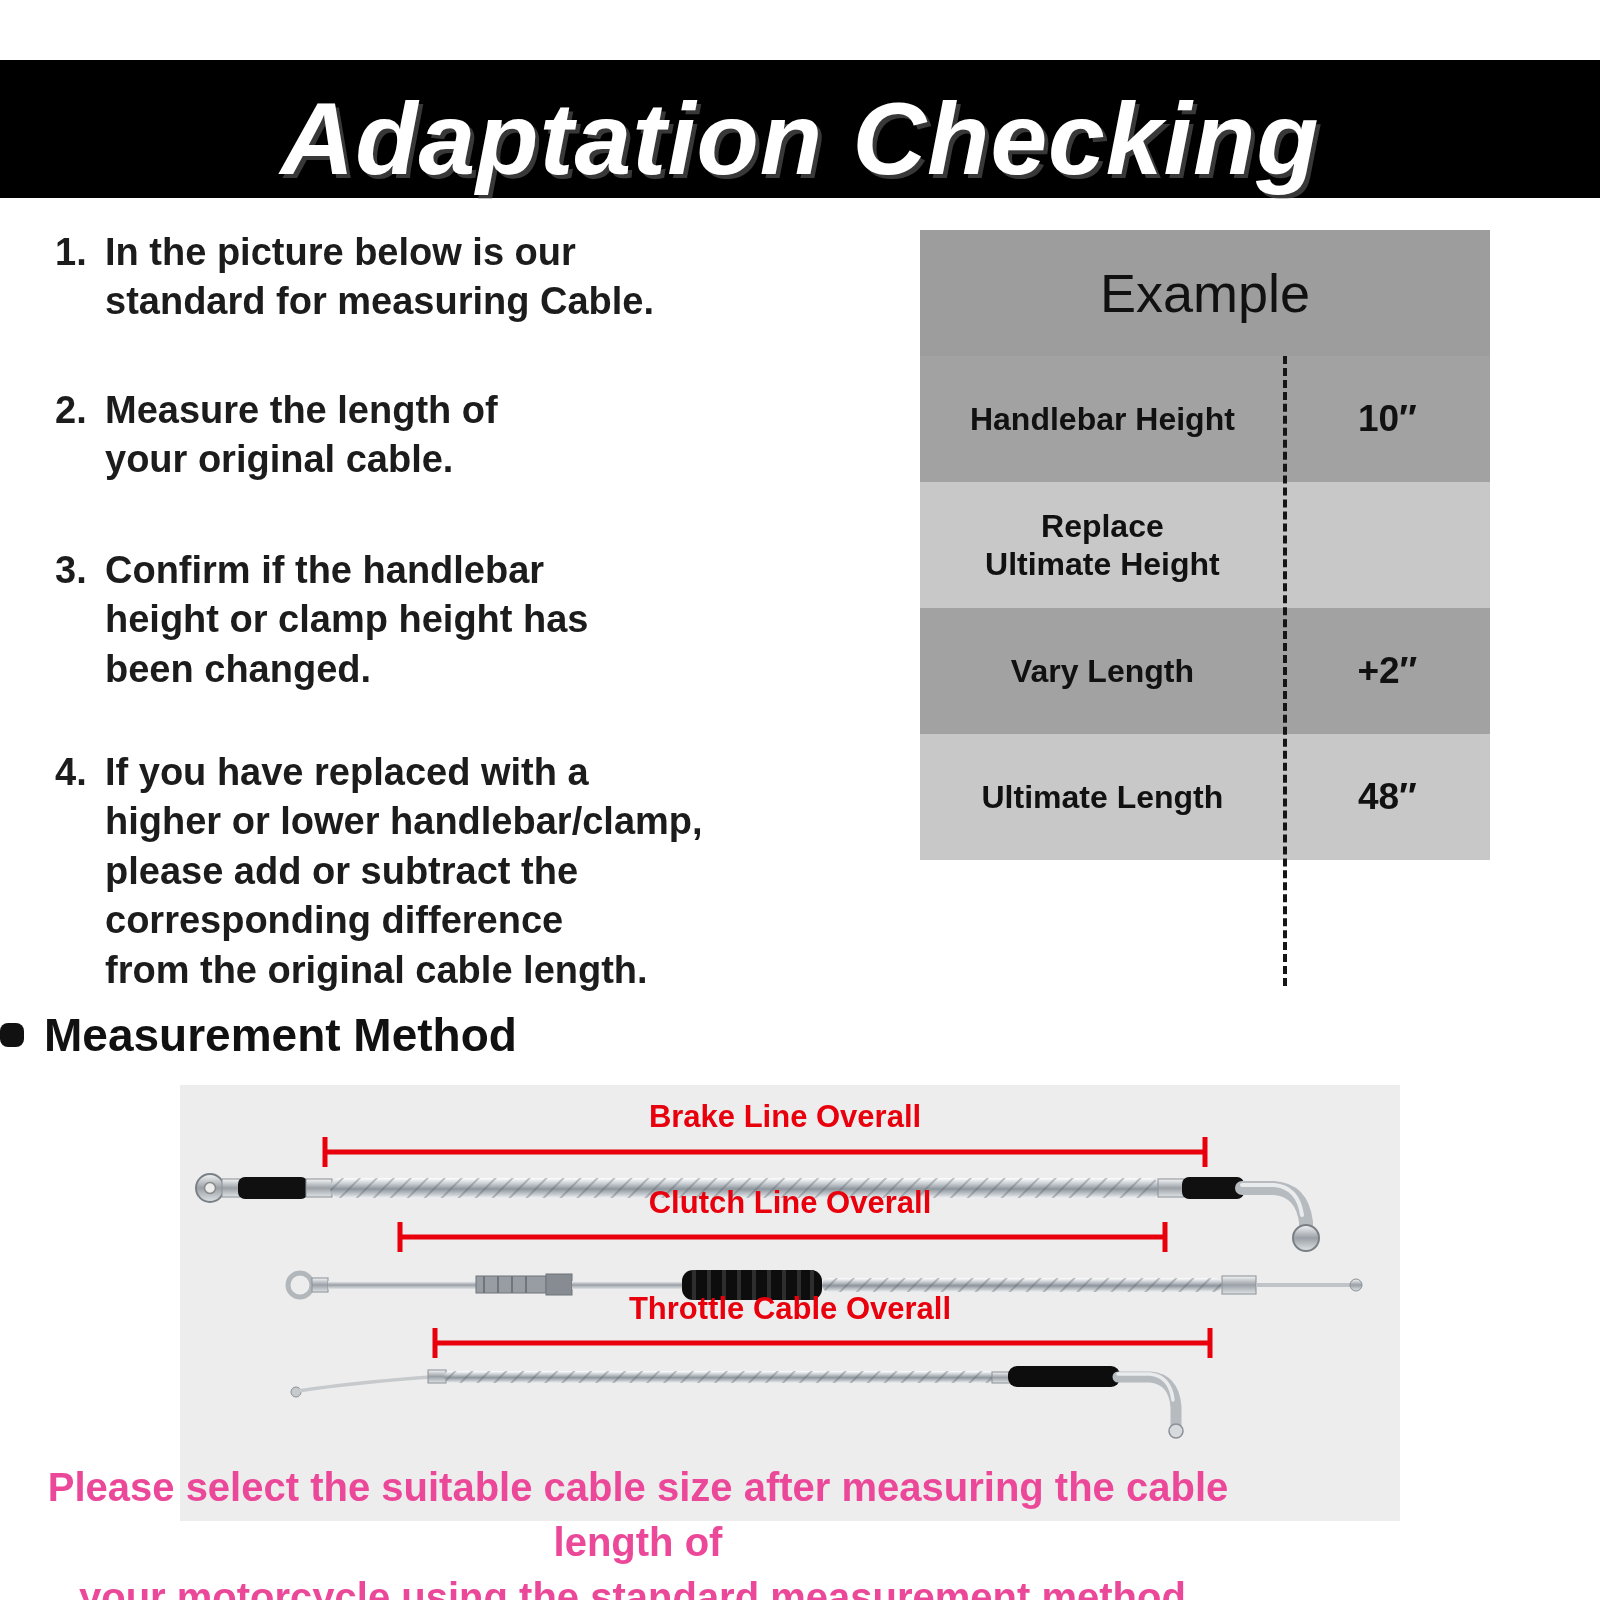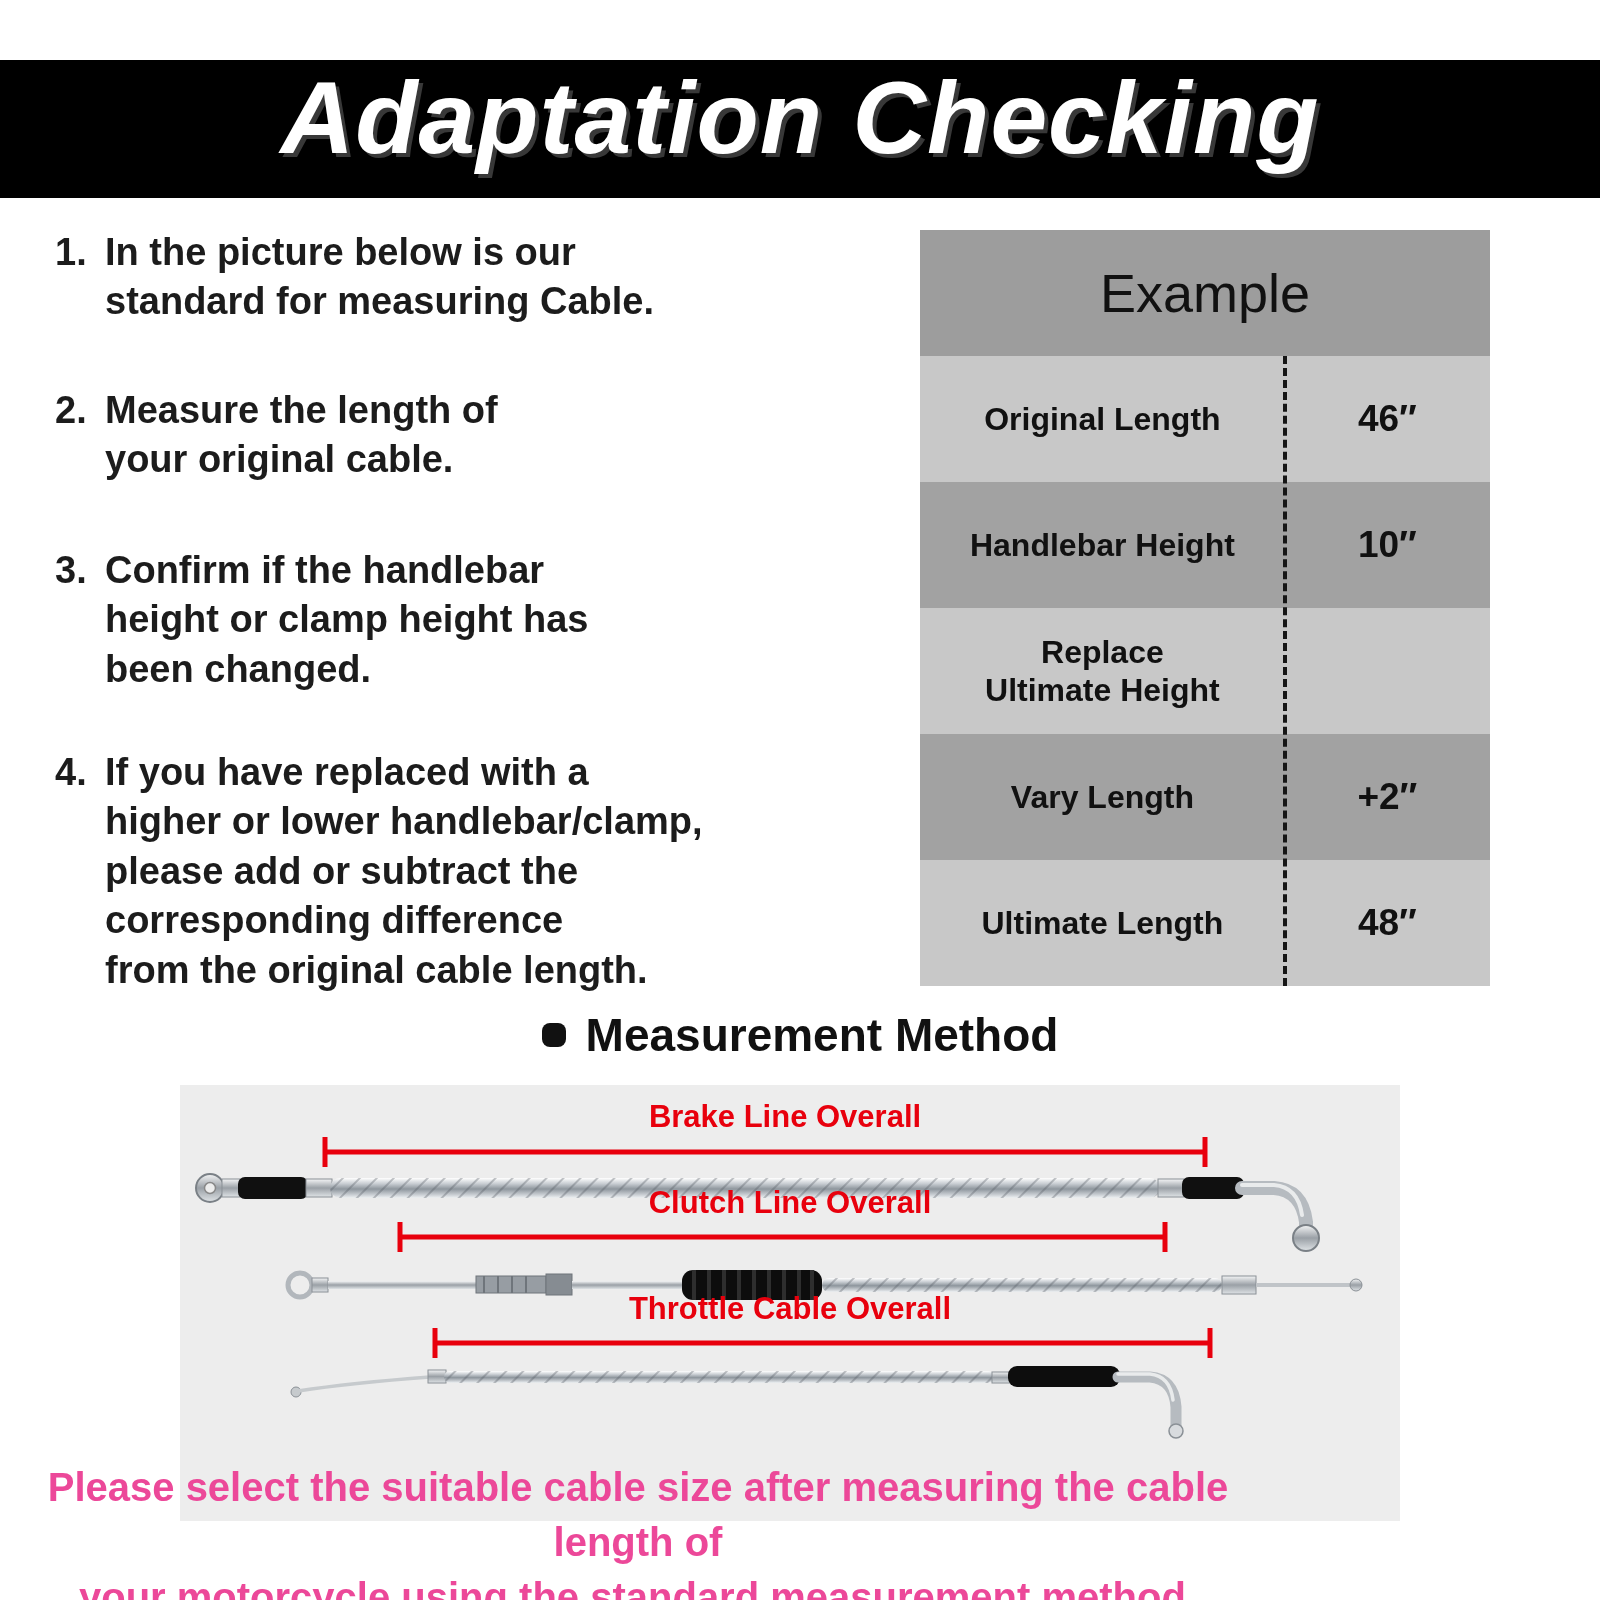--- a/index.html
+++ b/index.html
@@ -1,21 +1,21 @@
 <!DOCTYPE html>
 <html><head>
 <meta charset="utf-8">
 <style>
   html,body{margin:0;padding:0;background:#ffffff;}
   body{font-family:"Liberation Sans","DejaVu Sans",sans-serif;}
   .page{position:relative;width:1600px;height:1600px;background:#ffffff;overflow:hidden;}
 
   
   .banner{position:absolute;left:0;top:60px;width:1600px;height:138px;background:#000000;
-          display:flex;align-items:flex-start;justify-content:center;}
+          display:flex;align-items:flex-end;justify-content:center;}
   .banner h1{margin:0;color:#ffffff;font-size:102px;font-weight:700;font-style:italic;
              letter-spacing:1px;text-shadow:4px 4px 0 rgba(125,125,125,0.45);}
 
   
   .instr{position:absolute;left:55px;width:760px;display:flex;color:#1c1c1c;}
   .instr .num{width:50px;flex:0 0 auto;font-size:38px;font-weight:700;line-height:1.3;}
   .instr .txt{flex:1;font-size:38px;font-weight:700;line-height:1.3;white-space:pre-line;}
   #item1{top:228px;} #item2{top:386px;} #item3{top:546px;} #item4{top:748px;}
 
   
@@ -26,21 +26,21 @@
   .ex-row.light{background:#c8c8c8;}
   .ex-row.dark{background:#a2a2a2;}
   .ex-label{width:64%;display:flex;align-items:center;justify-content:center;text-align:center;
             font-size:32px;font-weight:700;color:#111;white-space:pre-line;line-height:1.2;padding:0 10px;box-sizing:border-box;}
   .ex-value{width:36%;display:flex;align-items:center;justify-content:center;
             font-size:37px;font-weight:700;color:#111;}
   .ex-dash{position:absolute;left:calc(64% - 2px);top:126px;bottom:0;width:0;
            border-left:4px dashed #161616;}
 
   
-  .mm-head{position:absolute;left:0;top:1008px;width:1600px;display:flex;align-items:center;justify-content:center;gap:20px;}
+  .mm-head{position:absolute;left:0;top:1008px;width:1600px;display:flex;align-items:center;justify-content:flex-start;gap:20px;}
   .mm-bullet{width:24px;height:24px;background:#111;border-radius:8px;flex:0 0 auto;}
   .mm-title{font-size:46px;font-weight:700;color:#111;}
 
   
   .panel{position:absolute;left:180px;top:1085px;width:1220px;height:436px;background:#ededed;}
   .panel svg{display:block;}
   .redlbl{fill:#e8000d;font-size:31px;font-weight:700;font-family:"Liberation Sans","DejaVu Sans",sans-serif;}
 
   
   .footer{position:absolute;left:0;top:1460px;width:1276px;text-align:center;
@@ -76,24 +76,20 @@
     <span class="txt">If you have replaced with a
 higher or lower handlebar/clamp,
 please add or subtract the
 corresponding difference
 from the original cable length.</span>
   </div>
 
   <div class="ex-table">
     <div class="ex-head">
       <span class="t">Example</span>
-    </div>
-    <div class="ex-row light">
-      <div class="ex-label">Original Length</div>
-      <div class="ex-value">46″</div>
     </div>
     <div class="ex-row dark">
       <div class="ex-label">Handlebar Height</div>
       <div class="ex-value">10″</div>
     </div>
     <div class="ex-row light">
       <div class="ex-label">Replace
 Ultimate Height</div>
     </div>
     <div class="ex-row dark">

